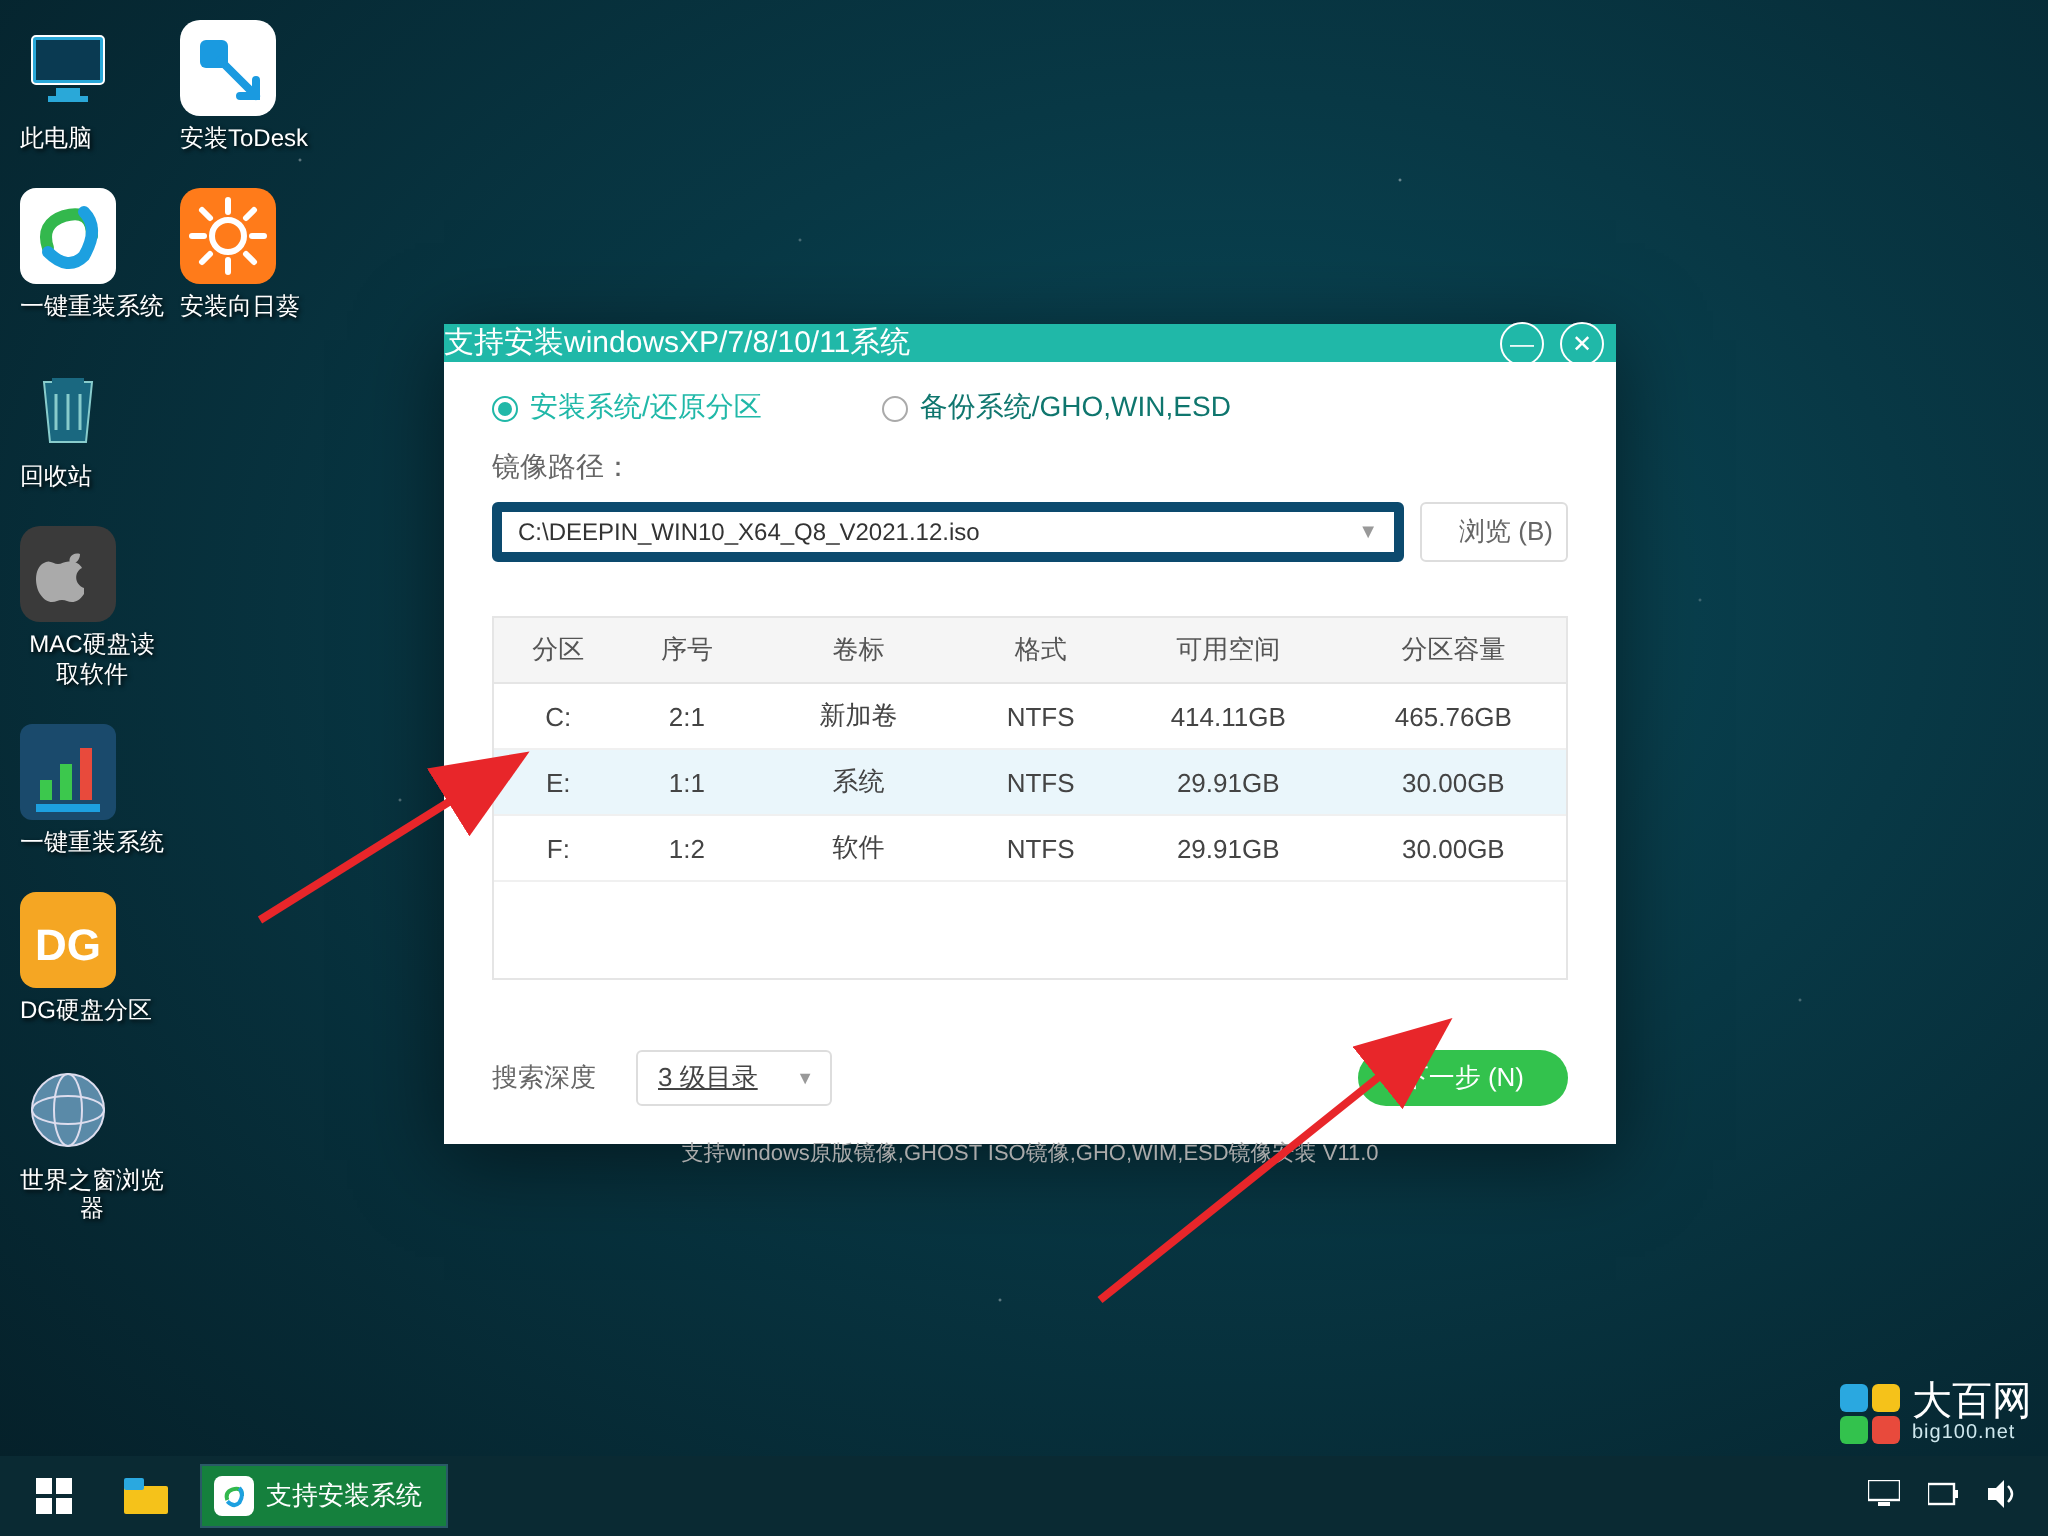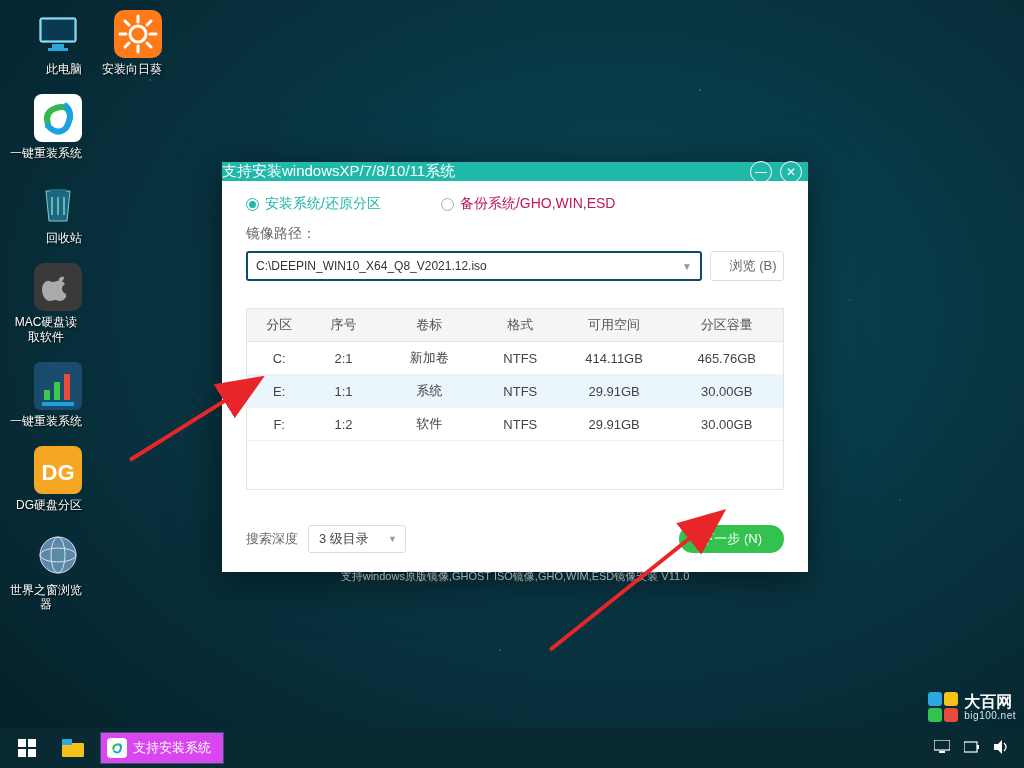--- a/index.html
+++ b/index.html
@@ -18,80 +18,80 @@
     radial-gradient(1px 1px at 850px 300px, #fff5, transparent),
     radial-gradient(1px 1px at 200px 400px, #fff7, transparent),
     radial-gradient(1px 1px at 900px 500px, #fff6, transparent),
     radial-gradient(1px 1px at 500px 650px, #fff8, transparent);
   pointer-events:none;
 }
 
 
 .desktop-icons { position: absolute; top: 10px; left: 10px; display: flex; flex-direction: column; gap: 18px; }
 .icon-col2 { position: absolute; top: 10px; left: 90px; display: flex; flex-direction: column; gap: 18px; }
-.d-icon { width: 72px; display: flex; flex-direction: column; align-items: flex-end; cursor: pointer; }
+.d-icon { width: 72px; display: flex; flex-direction: column; align-items: flex-start; cursor: pointer; }
 .d-icon .img { width: 48px; height: 48px; border-radius: 8px; display:flex; align-items:center; justify-content:center; }
 .d-icon .lbl { color: #fff; font-size: 12px; text-align: center; margin-top: 4px; text-shadow: 1px 1px 2px #000; line-height:1.2; }
 
 
 .window {
   position: absolute; left: 222px; top: 162px; width: 586px; height: 410px;
   background: #fff; box-shadow: 0 8px 40px rgba(0,0,0,.5);
   display:flex; flex-direction:column;
 }
 .titlebar {
   height: 38px; background: #20b8a8; color: #fff;
   display: flex; align-items: center; justify-content: flex-start; position: relative;
   font-size: 15px;
 }
 .titlebar .win-controls { position:absolute; right:6px; top:0; height:100%; display:flex; align-items:center; gap:8px; }
 .titlebar .wc { width:22px; height:22px; border:1.5px solid #fff; border-radius:50%; display:flex; align-items:center; justify-content:center; cursor:pointer; font-size:12px; }
 
 .tabs { display:flex; align-items:center; gap:60px; padding: 14px 24px 8px; font-size:14px; }
-.tab { display:flex; align-items:center; gap:6px; cursor:pointer; color:#be185d; }
+.tab { display:flex; align-items:center; gap:6px; cursor:pointer; color:#0f766e; }
 .tab.active { color:#20b8a8; }
 .radio { width:13px; height:13px; border:1.5px solid #aaa; border-radius:50%; display:inline-block; position:relative; }
 .tab.active .radio { border-color:#20b8a8; }
 .tab.active .radio::after { content:""; position:absolute; inset:2px; background:#20b8a8; border-radius:50%; }
 
 .field-row { padding: 4px 24px 8px; font-size:14px; color:#666; }
 .path-row { padding: 0 24px 10px; display:flex; gap:8px; }
-.path-input { flex:1; height:30px; border:2px solid #0c4a6e; border-radius:3px; display:flex; align-items:center; padding:0 8px; font-size:12px; font-family:monospace; color:#333; position:relative; }
+.path-input { flex:1; height:30px; border:5px solid #0c4a6e; border-radius:3px; display:flex; align-items:center; padding:0 8px; font-size:12px; font-family:monospace; color:#333; position:relative; }
 .path-input .chev { position:absolute; right:8px; color:#999; font-size:10px; }
 .browse-btn { width:74px; height:30px; border:1px solid #ddd; border-radius:3px; background:#fff; font-size:13px; color:#666; cursor:pointer;padding-left:12px; }
 
 .table-wrap { margin:17px 24px; border:1px solid #e5e5e5; }
 .tbl { width:100%; border-collapse:collapse; font-size:13px; }
 .tbl th { background:#f5f5f5; padding:7px 4px; font-weight:400; color:#555; border-bottom:1px solid #e5e5e5; }
 .tbl td { padding:7px 4px; text-align:center; color:#444; border-bottom:1px solid #f0f0f0; }
 .tbl tr.sel td { background:#eaf6fb; }
 .table-pad { height:48px; }
 
-.search-row { padding: 18px 24px 4px; display:flex; align-items:center; gap:10px; font-size:13px; color:#666; }
-.depth-select { height:28px; border:1px solid #ddd; border-radius:3px; padding:0 24px 0 10px; font-size:13px; color:#444; background:#fff; position:relative; min-width:98px; display:flex; align-items:center; }
+.search-row { padding: 18px 24px 4px; display:flex; align-items:center; gap:20px; font-size:13px; color:#666; }
+.depth-select { height:28px; border:1px solid #ddd; border-radius:3px; padding:0 24px 0 10px; font-size:13px; color:#444; background:#fff; position:relative; min-width:98px; display:flex; align-items:center;text-decoration:underline; }
 .depth-select::after{content:"▼"; position:absolute; right:8px; font-size:9px; color:#999;}
 .next-btn {
   margin-left:auto; background:#33c24d; color:#fff; border:none; border-radius:14px;
   height:28px; padding:0 22px; font-size:13px; cursor:pointer;
 }
 
 .footer-note { text-align:center; font-size:11px; color:#aaa; padding:12px 0 8px; }
 
 
 .taskbar { position:absolute; left:0; right:0; bottom:0; height:40px; background:#0a2a33; display:flex; align-items:center; padding:0 4px; }
 .tb-btn { width:46px; height:40px; display:flex; align-items:center; justify-content:center; cursor:pointer; color:#fff; }
-.tb-task { height:32px; background:#d946ef; border:1px solid #2a5a66; display:flex; align-items:center; gap:6px; padding:0 12px 0 6px; margin-left:4px; font-size:13px; color:#fff; cursor:pointer; }
+.tb-task { height:32px; background:#15803d; border:1px solid #2a5a66; display:flex; align-items:center; gap:6px; padding:0 12px 0 6px; margin-left:4px; font-size:13px; color:#fff; cursor:pointer; }
 .tb-task .ico { width:20px; height:20px; background:#fff; border-radius:4px; display:flex; align-items:center; justify-content:center; }
 .tray { margin-left:auto; display:flex; align-items:center; gap:14px; color:#fff; padding-right:10px; font-size:14px; }
 
 
 .watermark { position:absolute; right:8px; bottom:46px; display:flex; align-items:center; gap:6px; }
 .wm-logo { display:grid; grid-template-columns:14px 14px; grid-template-rows:14px 14px; gap:2px; }
 .wm-logo span{ border-radius:3px; }
-.wm-txt { color:#fff; font-weight:700; font-size:16px; line-height:1; }
+.wm-txt { color:#fff; font-weight:400; font-size:20px; line-height:1; }
 .wm-sub { color:#cfe8ee; font-size:10px; letter-spacing:.5px; }
 
 .arrow-svg { position:absolute; pointer-events:none; }
 
 .icon-svg { width:100%; height:100%; }
 </style>
 </head>
 <body>
 
 <div class="desktop-icons">
@@ -158,20 +158,29 @@
           <circle cx="24" cy="24" r="18" fill="#5a8aa8" stroke="#dde" stroke-width="1"></circle>
           <ellipse cx="24" cy="24" rx="18" ry="7" fill="none" stroke="#dde" stroke-width="1"></ellipse>
           <ellipse cx="24" cy="24" rx="7" ry="18" fill="none" stroke="#dde" stroke-width="1"></ellipse>
         </svg>
       </div>
     <div class="lbl">世界之窗浏览器</div>
   </div>
 </div>
 
 <div class="icon-col2">
+  <div class="d-icon">
+    <div class="img" style="background:#fff;border-radius:10px">
+        <svg viewBox="0 0 48 48" class="icon-svg">
+          <rect x="10" y="10" width="14" height="14" rx="3" fill="#1a9ae0"></rect>
+          <path d="M20 20 L38 38 M30 38h8v-8" stroke="#1a9ae0" stroke-width="4" fill="none" stroke-linecap="round"></path>
+        </svg>
+      </div>
+    <div class="lbl">安装ToDesk</div>
+  </div>
   <div class="d-icon">
     <div class="img" style="background:#ff7b1a;border-radius:10px">
         <svg viewBox="0 0 48 48" class="icon-svg">
           <circle cx="24" cy="24" r="8" fill="none" stroke="#fff" stroke-width="3"></circle>
           <g stroke="#fff" stroke-width="3" stroke-linecap="round">
             <line x1="24" y1="6" x2="24" y2="12"></line>
             <line x1="24" y1="36" x2="24" y2="42"></line>
             <line x1="6" y1="24" x2="12" y2="24"></line>
             <line x1="36" y1="24" x2="42" y2="24"></line>
             <line x1="11" y1="11" x2="15" y2="15"></line>

